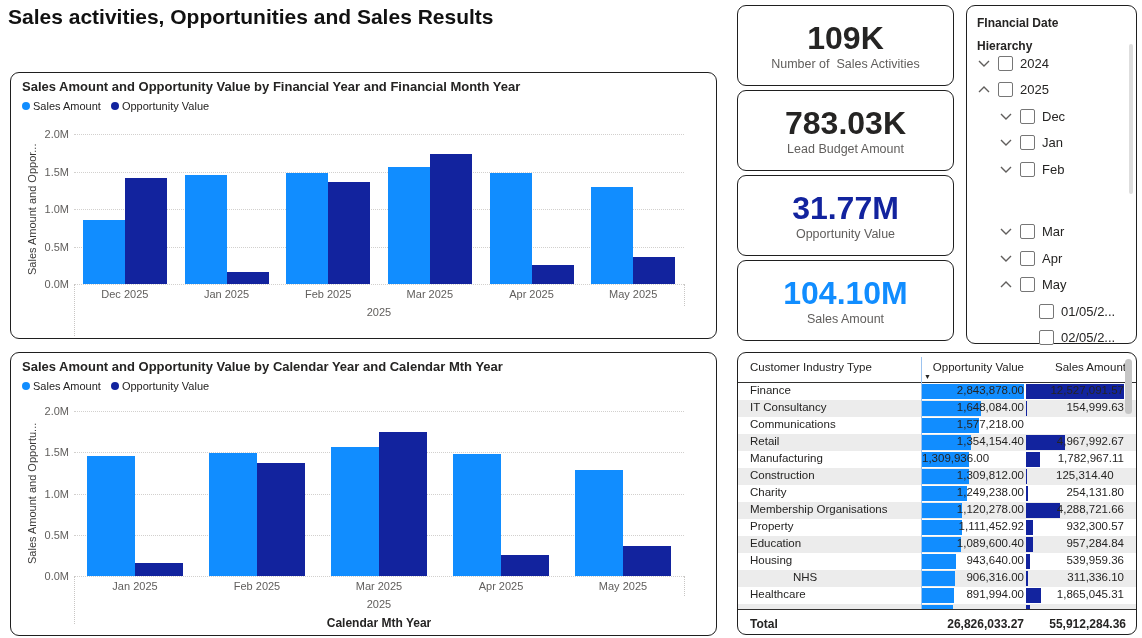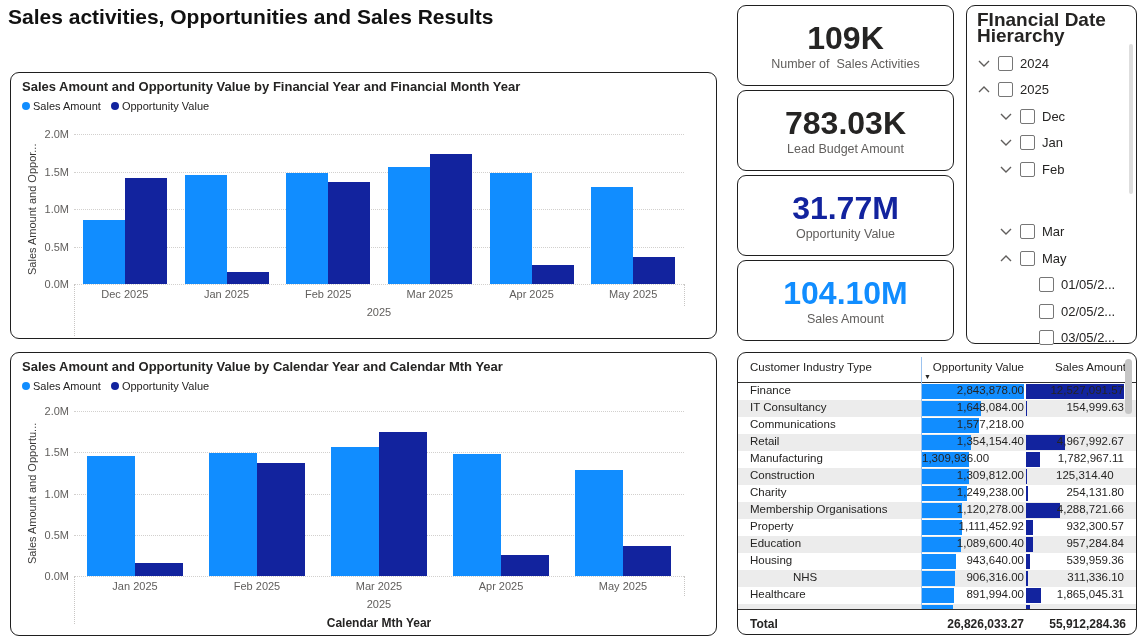--- a/index.html
+++ b/index.html
@@ -29,21 +29,21 @@
   .axis-sep{position:absolute;width:0;border-left:1px dotted #c8c6c4;}
 
   
   .kpi-col{position:absolute;left:737px;top:5px;width:217px;display:flex;flex-direction:column;gap:4px;}
   .kpi-card{position:relative;height:81px;border:1px solid #1f1f1f;border-radius:9px;background:#fff;box-sizing:border-box;
             display:flex;flex-direction:column;align-items:center;justify-content:center;gap:2px;}
   .kpi-value{font-size:32px;font-weight:600;line-height:34px;color:#252423;}
   .kpi-label{font-size:12.5px;color:#605e5c;white-space:pre;}
 
   
-  .hier-title{position:absolute;left:10px;top:6px;font-size:19px;font-weight:600;line-height:16px;color:#252423;width:140px;}
+  .hier-title{position:absolute;left:10px;top:6px;font-size:12px;font-weight:600;line-height:23px;color:#252423;width:140px;}
   .tree{position:absolute;left:0;top:44px;right:8px;display:flex;flex-direction:column;}
   .tree-row{height:26.5px;display:flex;align-items:center;gap:7px;font-size:13px;color:#252423;}
   .chev{width:14px;height:14px;flex:0 0 auto;display:flex;align-items:center;justify-content:center;}
   .cbox{width:15px;height:15px;flex:0 0 auto;border:1px solid #767676;border-radius:2px;background:#fff;box-sizing:border-box;}
   .vscroll{position:absolute;background:#dedede;border-radius:3px;}
 
   
   .tbl-head{position:absolute;left:0;top:0;right:0;height:29px;border-bottom:1px solid #323130;}
   .th{position:absolute;top:8px;font-size:11.5px;color:#252423;white-space:nowrap;}
   .sort-icon{position:absolute;left:186px;top:20px;font-size:7px;color:#252423;line-height:7px;}
@@ -284,20 +284,29 @@
             <svg width="14" height="13" viewBox="0 0 14 13">
               <polyline points="2,4 7,9 12,4" fill="none" stroke="#605e5c" stroke-width="1.4"></polyline>
             </svg>
           </span>
           <span class="cbox"></span>
           <span>Mar</span>
         </div>
         <div class="tree-row" style="padding-left: 32px;">
           <span class="chev">
             <svg width="14" height="13" viewBox="0 0 14 13">
+              <polyline points="2,4 7,9 12,4" fill="none" stroke="#605e5c" stroke-width="1.4"></polyline>
+            </svg>
+          </span>
+          <span class="cbox"></span>
+          <span>Apr</span>
+        </div>
+        <div class="tree-row" style="padding-left: 32px;">
+          <span class="chev">
+            <svg width="14" height="13" viewBox="0 0 14 13">
               <polyline points="2,9 7,4 12,9" fill="none" stroke="#605e5c" stroke-width="1.4"></polyline>
             </svg>
           </span>
           <span class="cbox"></span>
           <span>May</span>
         </div>
         <div class="tree-row" style="padding-left: 72px;">
           <span class="cbox"></span>
           <span>01/05/2...</span>
         </div>

